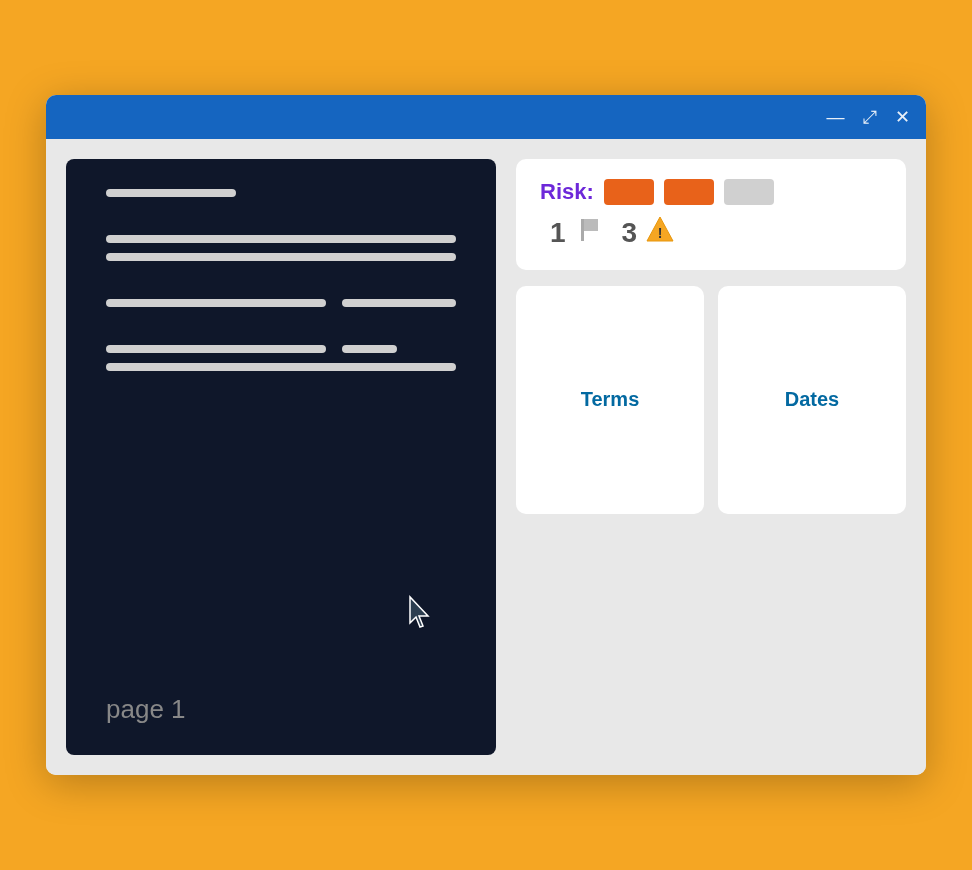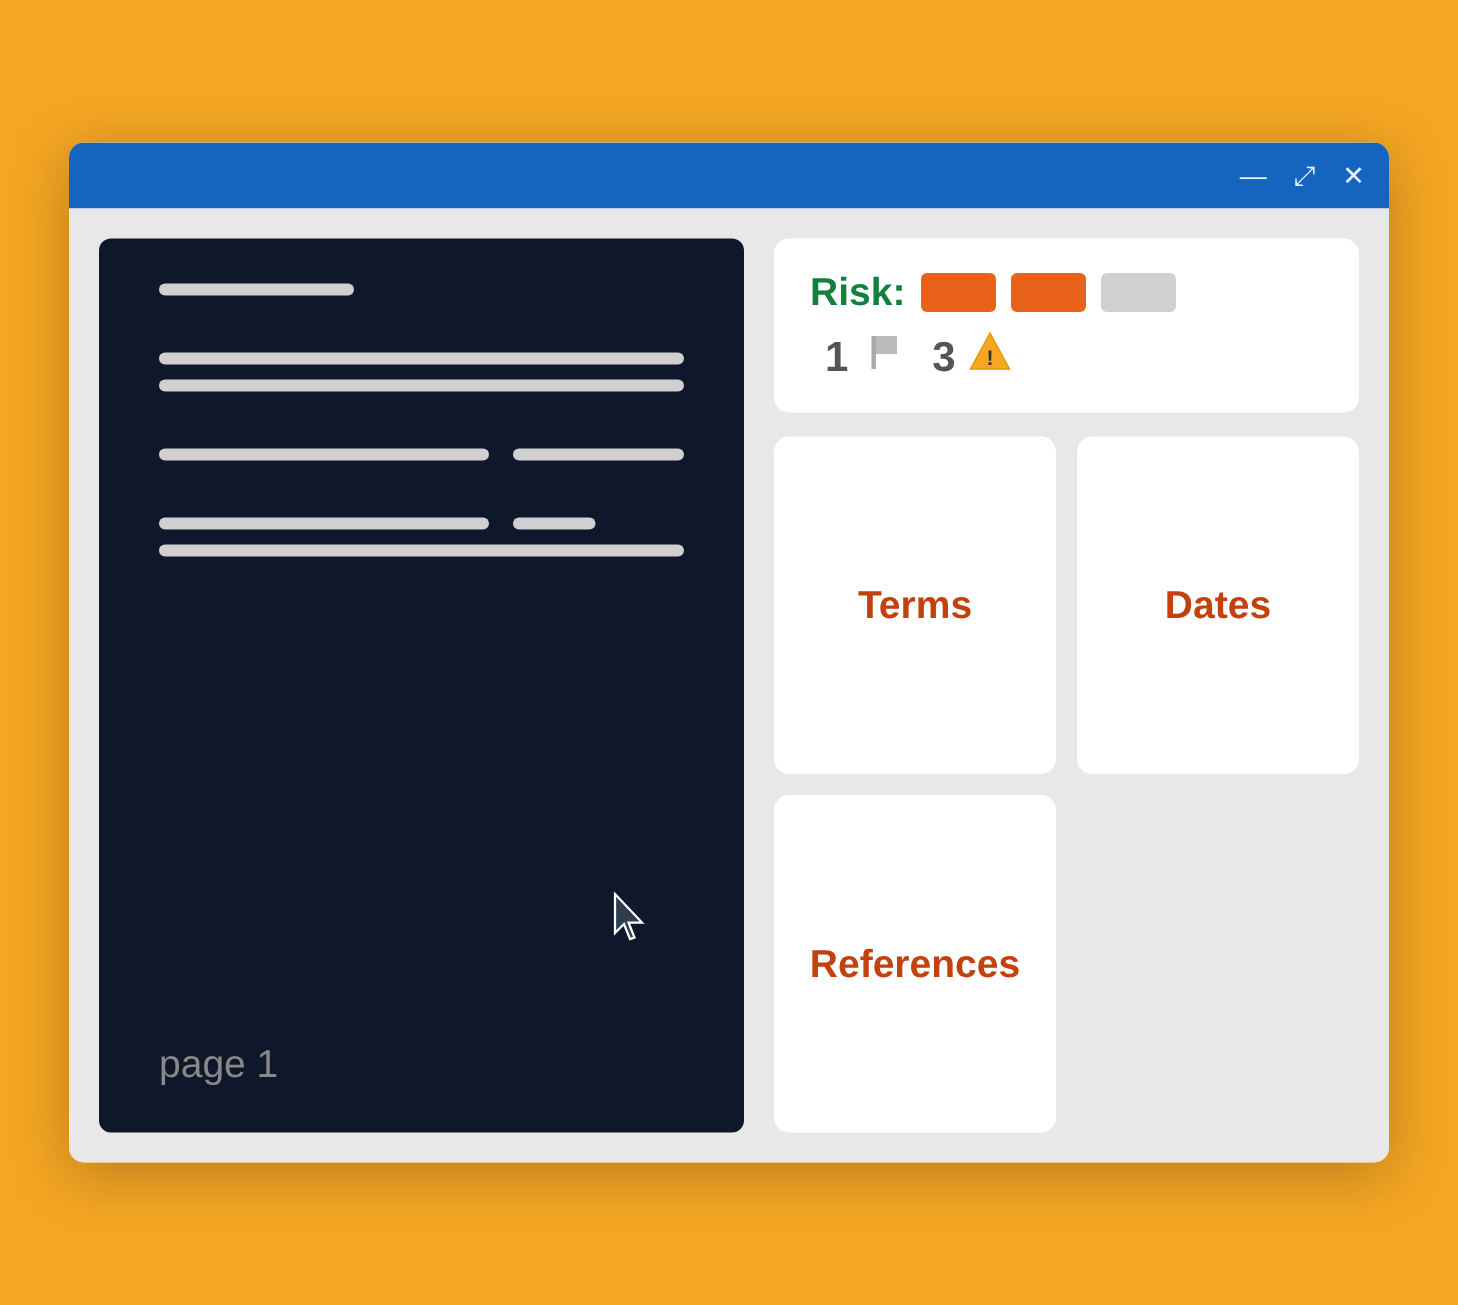--- a/index.html
+++ b/index.html
@@ -125,23 +125,23 @@
       gap: 10px;
     }
 
     .risk-row {
       display: flex;
       align-items: center;
       gap: 10px;
     }
 
     .risk-label {
-      font-size: 26px;
+      font-size: 22px;
       font-weight: 700;
-      color: #15803d;
+      color: #6d28d9;
     }
 
     .risk-bar {
       height: 26px;
       border-radius: 4px;
     }
 
     .risk-bar.high {
       width: 50px;
       background: #E8621A;
@@ -192,23 +192,23 @@
       background: white;
       border-radius: 10px;
       display: flex;
       align-items: center;
       justify-content: center;
       cursor: pointer;
       transition: background 0.15s;
     }
 
     .grid-card-label {
-      font-size: 26px;
+      font-size: 20px;
       font-weight: 600;
-      color: #c2410c;
+      color: #0369a1;
     }
 
     
     .two-col-lines {
       display: flex;
       gap: 16px;
     }
 
     .two-col-lines .col {
       display: flex;
@@ -306,20 +306,17 @@
         </div>
       </div>
 
       <div class="grid-cards">
         <div class="grid-card">
           <span class="grid-card-label">Terms</span>
         </div>
         <div class="grid-card">
           <span class="grid-card-label">Dates</span>
         </div>
-        <div class="grid-card">
-          <span class="grid-card-label">References</span>
-        </div>
       </div>
 
     </div>
   </div>
 </div>
 
 </body></html>

